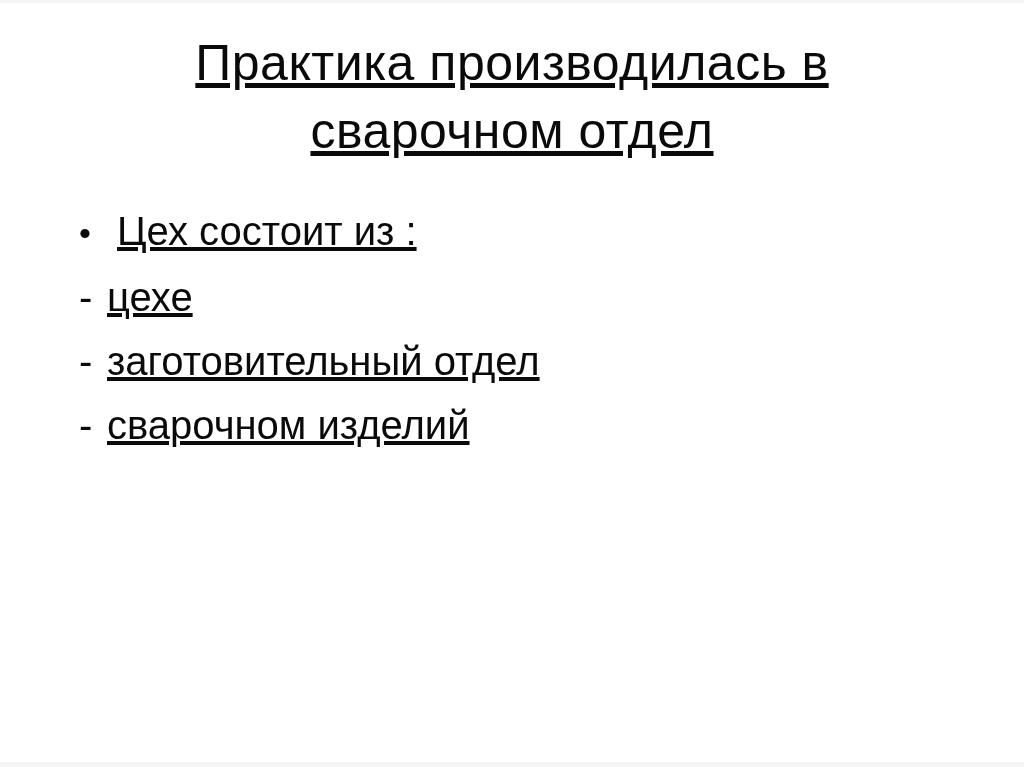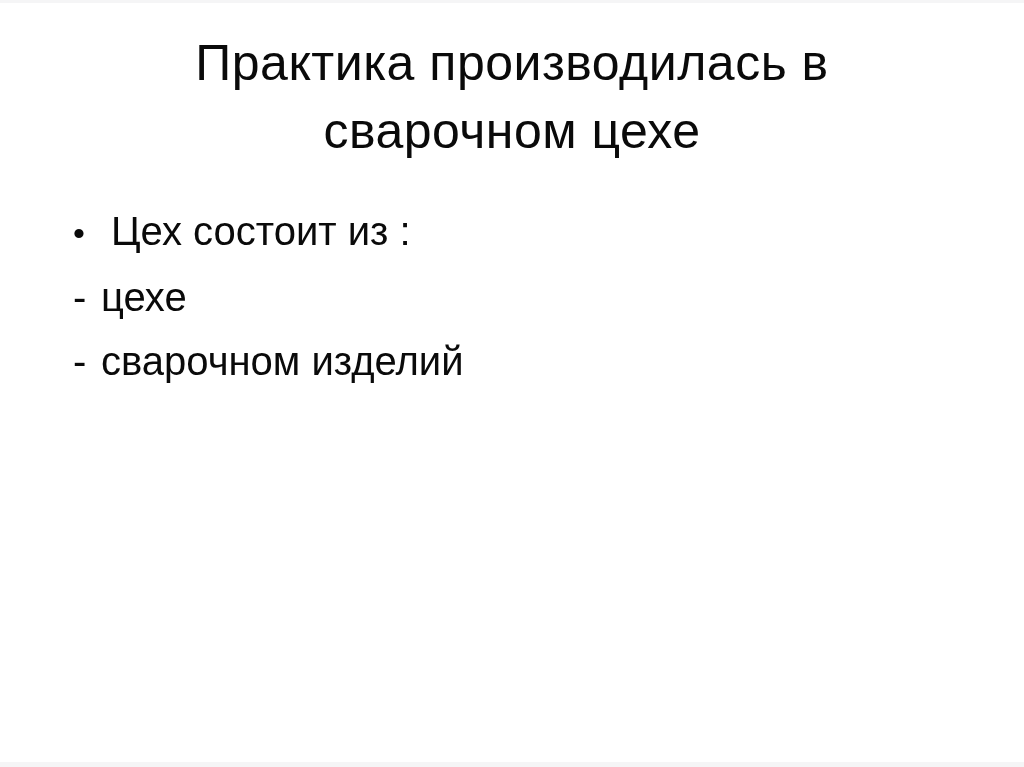--- a/index.html
+++ b/index.html
@@ -14,20 +14,21 @@
   }
   .slide{
     position:relative;
     width:1024px;
     height:767px;
     background:var(--bg);
     overflow:hidden;
     font-family:"Liberation Sans","DejaVu Sans",sans-serif;
     color:var(--text);
     box-sizing:border-box;
+    text-decoration:underline;
   }
   .edge-strip{
     position:absolute;
     left:0;
     width:100%;
     background:var(--edge);
   }
   .edge-strip.top{ top:0; height:3px; }
   .edge-strip.bottom{ bottom:0; height:5px; }
 
@@ -39,25 +40,24 @@
     font-weight:400;
     letter-spacing:0.5px;
   }
   .slide-title .title-line{
     display:block;
     white-space:nowrap;
   }
 
   .slide-body{
     margin-top:15px;
-    padding-left:58px;
+    padding-left:79px;
     font-size:40px;
     line-height:64px;
     font-weight:400;
-    margin-left:15px;
   }
   .body-row{
     white-space:nowrap;
   }
   .body-row .marker{
     display:inline-block;
   }
   .body-row.bullet-row .marker{
     width:38px;
     font-size:34px;
@@ -69,33 +69,36 @@
 </style>
 </head>
 <body>
 
 <div class="slide">
 
   <div class="edge-strip top"></div>
 
   <h1 class="slide-title">
     <span class="title-line">Практика производилась в</span>
-    <span class="title-line">сварочном цехе</span>
+    <span class="title-line">сварочном отдел</span>
   </h1>
 
   <div class="slide-body">
 
     <div class="body-row bullet-row">
       <span class="marker">•</span><span>Цех состоит из :</span>
     </div>
 
     <div class="body-row dash-row">
       <span class="marker">-</span><span>цехе</span>
     </div>
 
+    <div class="body-row dash-row">
+      <span class="marker">-</span><span>заготовительный отдел</span>
+    </div>
 
 
     <div class="body-row dash-row">
       <span class="marker">-</span><span>сварочном изделий</span>
     </div>
 
   </div>
 
   <div class="edge-strip bottom"></div>
 

